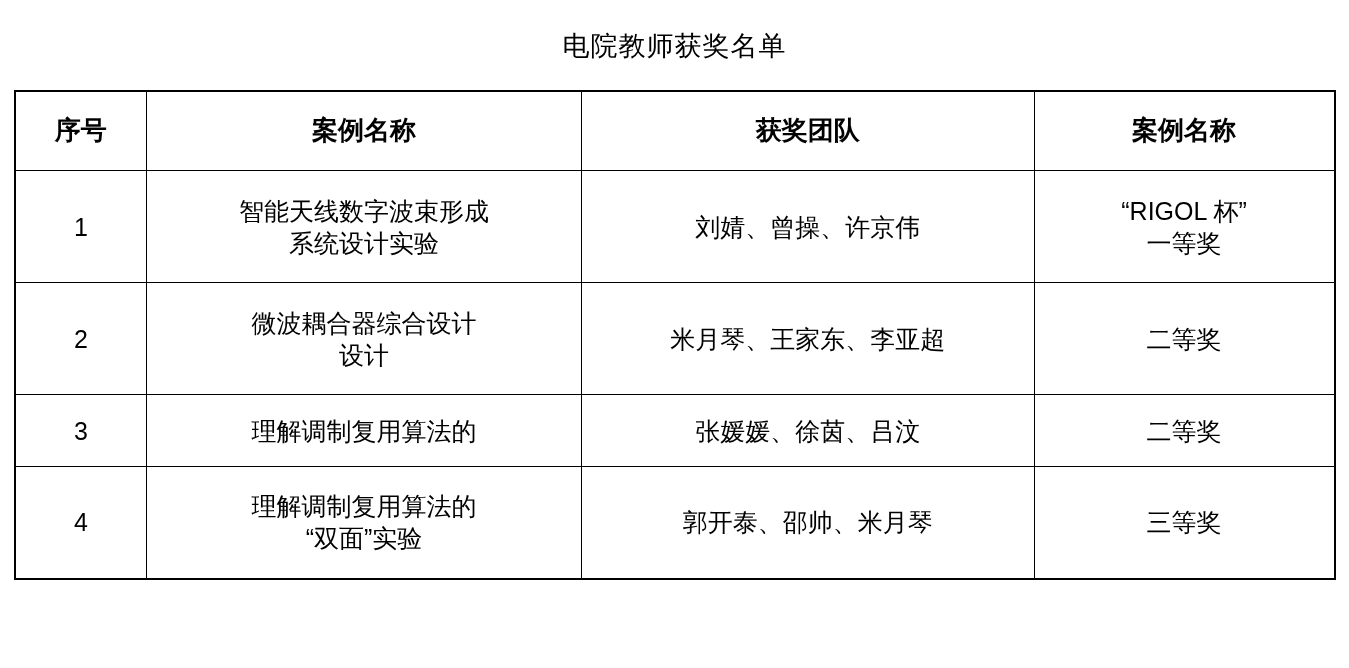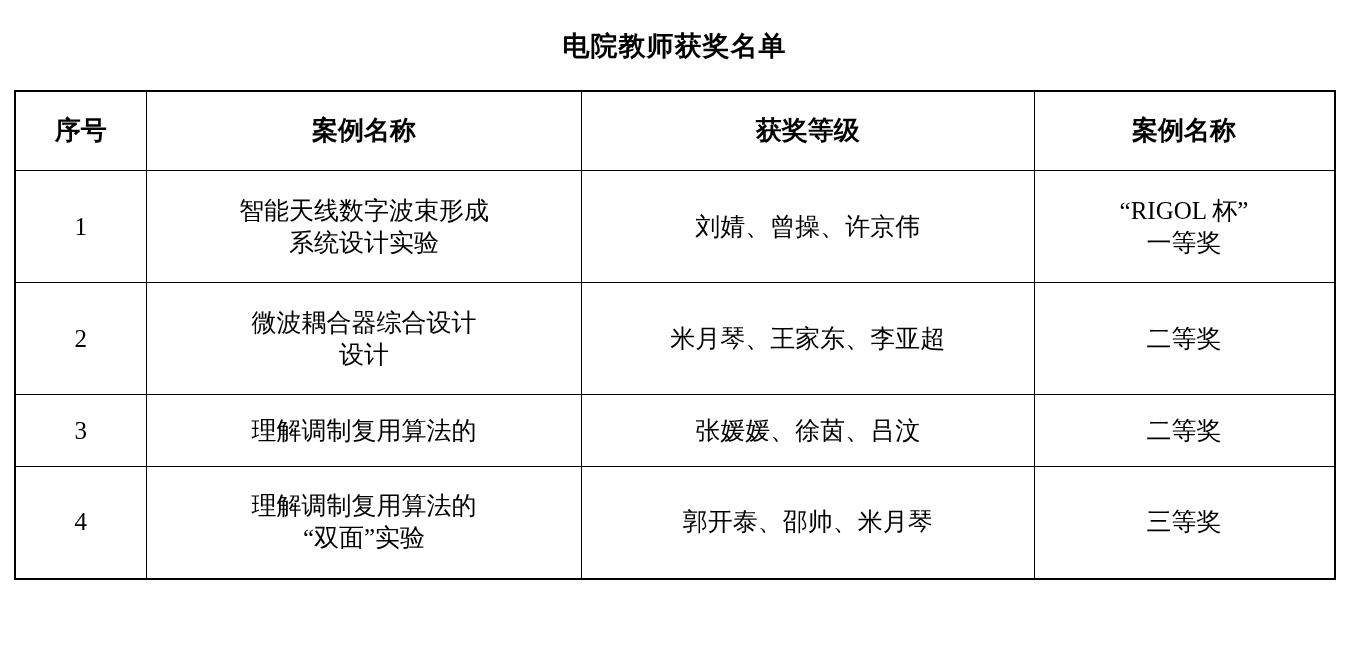--- a/index.html
+++ b/index.html
@@ -16,42 +16,42 @@
   }
   .page {
     position: relative;
     width: 1349px;
     height: 668px;
     box-sizing: border-box;
   }
   .doc-title {
     text-align: center;
     font-size: 27px;
-    font-weight: bold;
+    font-weight: normal;
     letter-spacing: 1px;
     padding-top: 28px;
     padding-bottom: 26px;
     font-family: "Liberation Serif", "DejaVu Serif", serif;
   }
   table.award-table {
     border-collapse: collapse;
     table-layout: fixed;
     margin: 0 auto;
     width: 1322px;
     border: 2px solid #000;
   }
   table.award-table td, table.award-table th {
     border: 1.5px solid #000;
     text-align: center;
     vertical-align: middle;
     font-weight: normal;
     font-size: 25px;
     line-height: 1.28;
     padding: 6px 4px;
-    font-family: Liberation Serif, serif;
+    font-family: Liberation Sans, sans-serif;
   }
   table.award-table thead th {
     font-weight: bold;
     font-size: 26px;
     height: 66px;
   }
   .col-idx { width: 132px; }
   .col-case { width: 434px; }
   .col-team { width: 452px; }
   .col-level { width: 300px; }
@@ -70,21 +70,21 @@
     <colgroup>
       <col class="col-idx">
       <col class="col-case">
       <col class="col-team">
       <col class="col-level">
     </colgroup>
     <thead>
       <tr>
         <th>序号</th>
         <th>案例名称</th>
-        <th>获奖等级</th>
+        <th>获奖团队</th>
         <th>案例名称</th>
       </tr>
     </thead>
     <tbody>
       <tr>
         <td>1</td>
         <td class="cell-multiline">智能天线数字波束形成
 系统设计实验</td>
         <td>刘婧、曾操、许京伟</td>
         <td class="cell-multiline">“RIGOL 杯”

